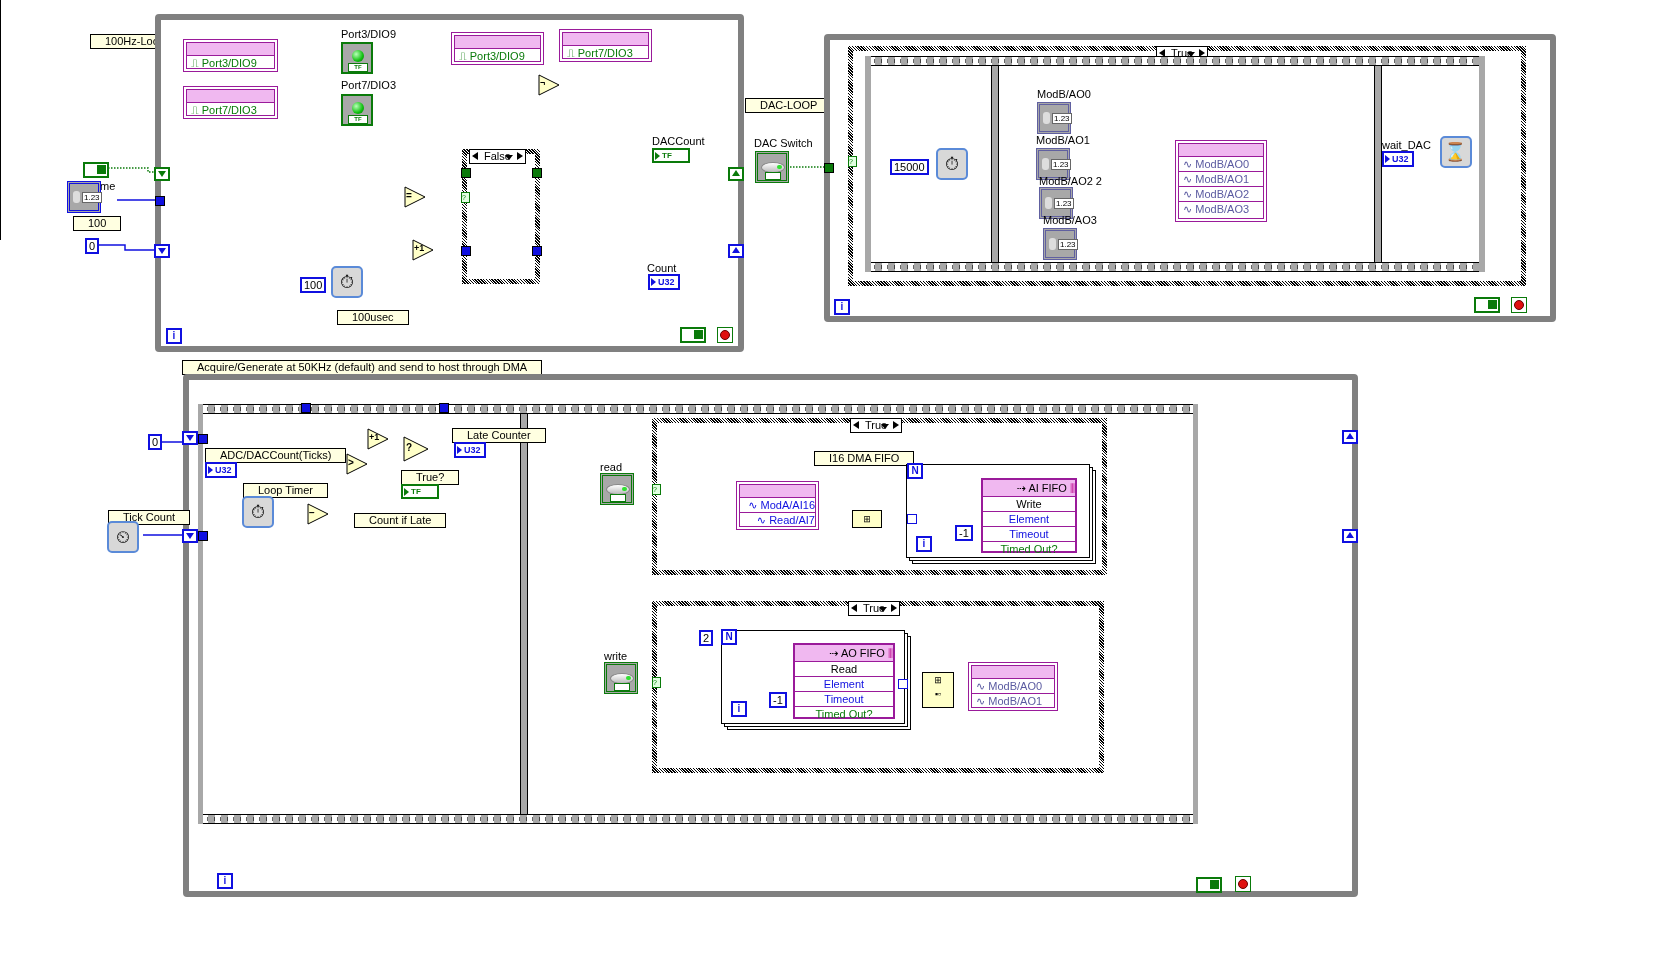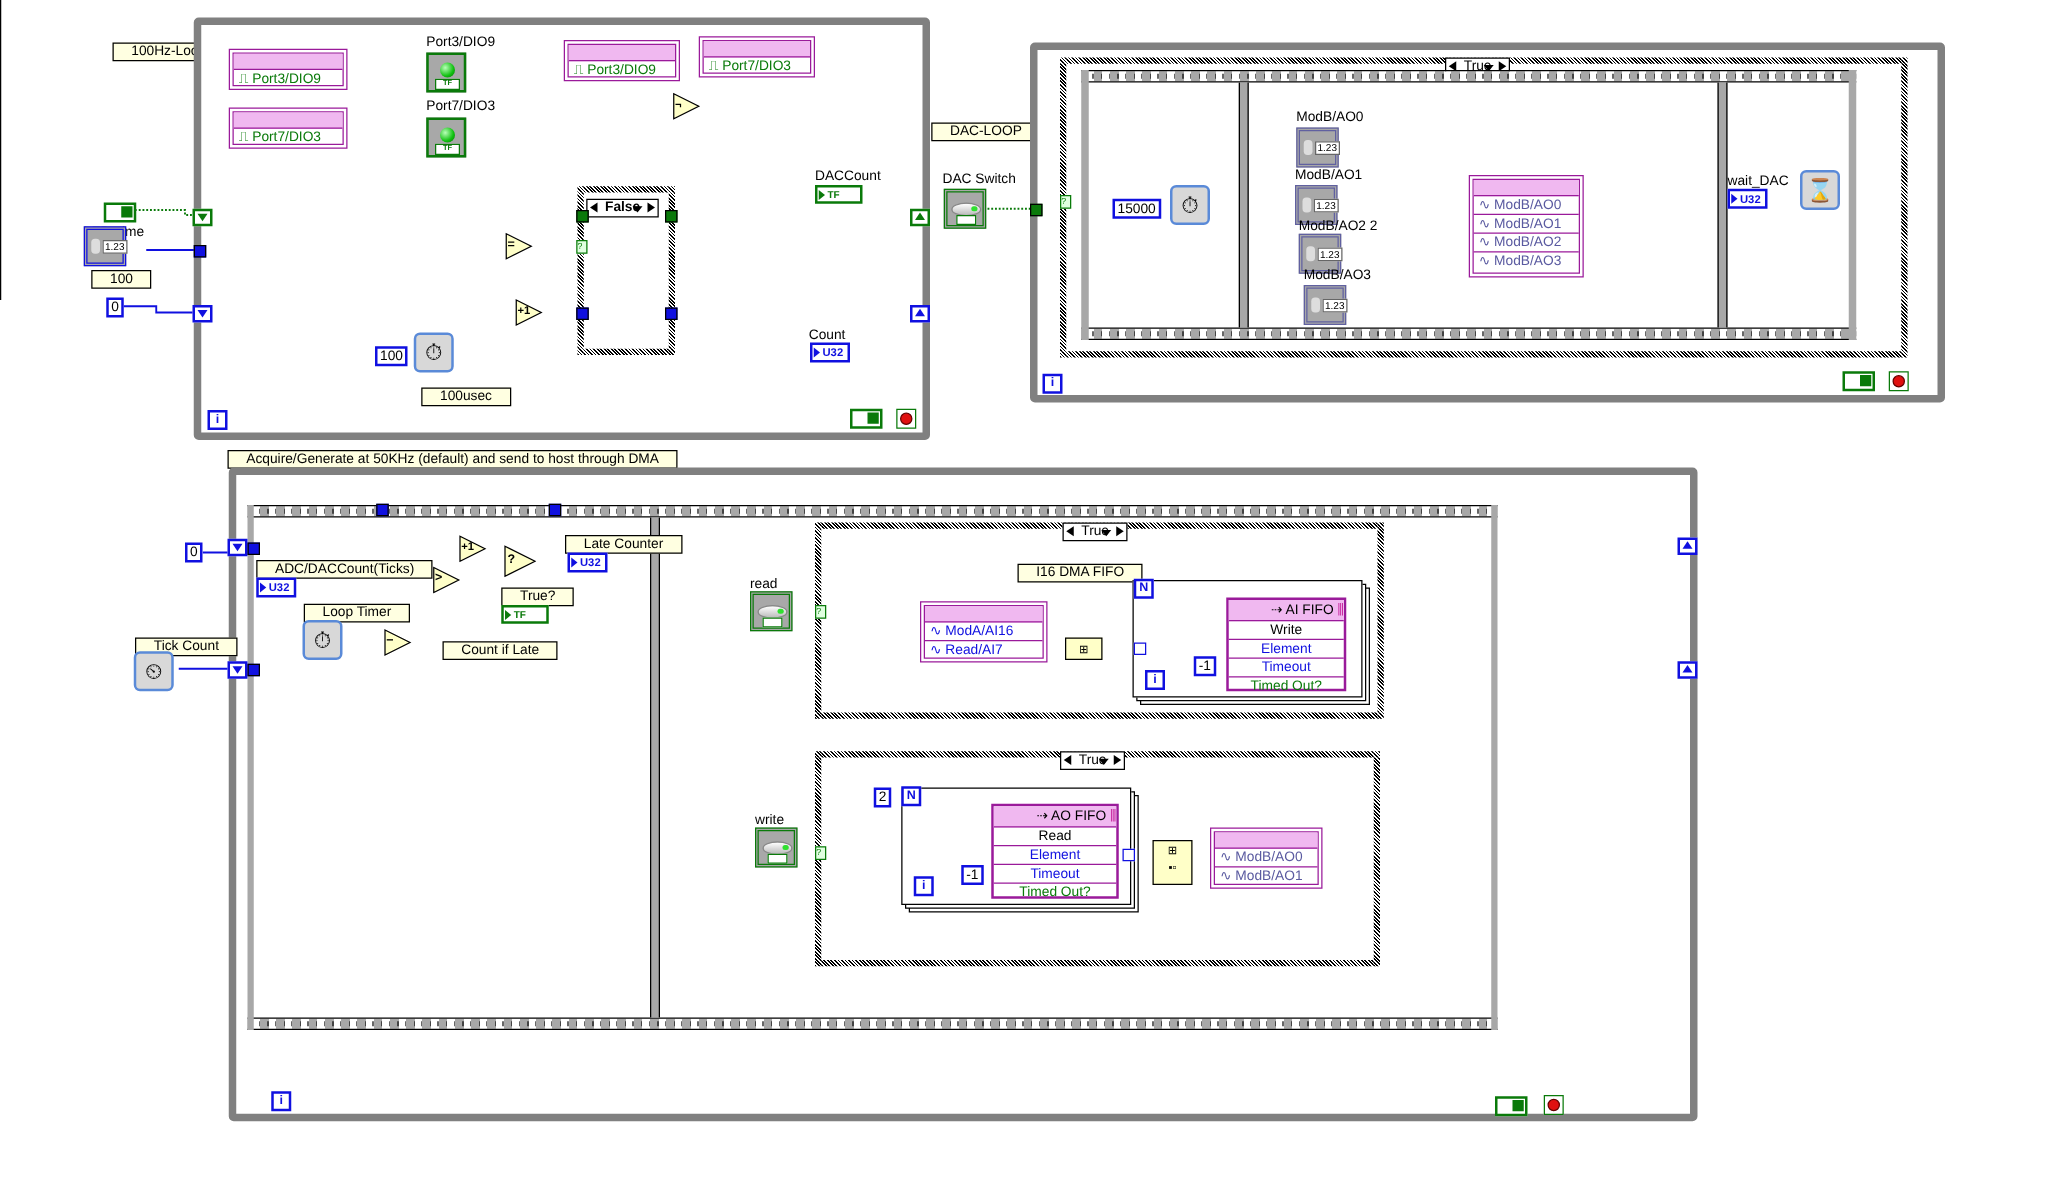--- a/index.html
+++ b/index.html
@@ -185,21 +185,21 @@
   <span class="primtxt">=</span>
 </div>
 <div class="primwrap" style="left:411px;top:239px;">
   <svg width="24" height="22">
       <polygon points="2,1 22,11 2,21" fill="#ffffc8" stroke="#000"></polygon>
     </svg>
   <span class="primtxt" style="font-size:9px;">+1</span>
 </div>
 
 <div class="casestruct" style="left:462px;top:149px;width:78px;height:135px;"></div>
-<div class="casesel" style="left:469px;top:159px;font-weight:bold;"><span class="l"></span><span>False</span><span class="d"></span><span class="r"></span></div>
+<div class="casesel" style="left:469px;top:149px;"><span class="l"></span><span>False</span><span class="d"></span><span class="r"></span></div>
 <div class="tunnel" style="left:461px;top:168px;background:#0a7a0a;border:1px solid #000;"></div>
 <div class="tunnel" style="left:532px;top:168px;background:#0a7a0a;border:1px solid #000;"></div>
 <div class="tunnel" style="left:461px;top:246px;background:#1010e0;border:1px solid #000;"></div>
 <div class="tunnel" style="left:532px;top:246px;background:#1010e0;border:1px solid #000;"></div>
 <div class="abs" style="left:461px;top:192px;width:7px;height:9px;border:1px solid #0a7a0a;background:#e0ffe0;font-size:7px;line-height:9px;color:#0a7a0a;">?</div>
 
 <div class="label" style="left:652px;top:135px;">DACCount</div>
 <div class="boolind" style="left:652px;top:148px;">TF</div>
 
 <div class="label" style="left:647px;top:262px;">Count</div>
@@ -340,21 +340,21 @@
 <div class="label" style="left:600px;top:461px;">read</div>
 <div class="switch" style="left:600px;top:473px;">
     <div class="pill"></div>
     <div class="tf"></div>
   </div>
 <div class="casestruct" style="left:652px;top:418px;width:455px;height:157px;"></div>
 <div class="casesel" style="left:850px;top:418px;"><span class="l"></span><span>True</span><span class="d"></span><span class="r"></span></div>
 <div class="abs" style="left:652px;top:484px;width:7px;height:9px;border:1px solid #0a7a0a;background:#e0ffe0;font-size:7px;line-height:9px;color:#0a7a0a;">?</div>
 
 <div class="freelabel" style="left:814px;top:451px;">I16 DMA FIFO</div>
-<div class="ioblock" style="left:736px;top:481px;width:102px;height:49px;">
+<div class="ioblock" style="left:736px;top:481px;width:83px;height:49px;text-align:right;">
   <div class="iohead"></div>
   <div class="iorow blue"><span>∿</span> <span>ModA/AI16</span></div>
   <div class="iorow blue"><span>∿</span> <span>Read/AI7</span></div>
 </div>
 <div class="arrnode" style="left:852px;top:510px;">⊞</div>
 
 <div class="forloop" style="left:906px;top:464px;width:182px;height:92px;"></div>
 <div class="iter" style="left:907px;top:463px;">N</div>
 <div class="iter" style="left:916px;top:536px;">i</div>
 <div class="tunnel" style="left:907px;top:514px;background:#fff;border:1px solid #1010e0;"></div>

